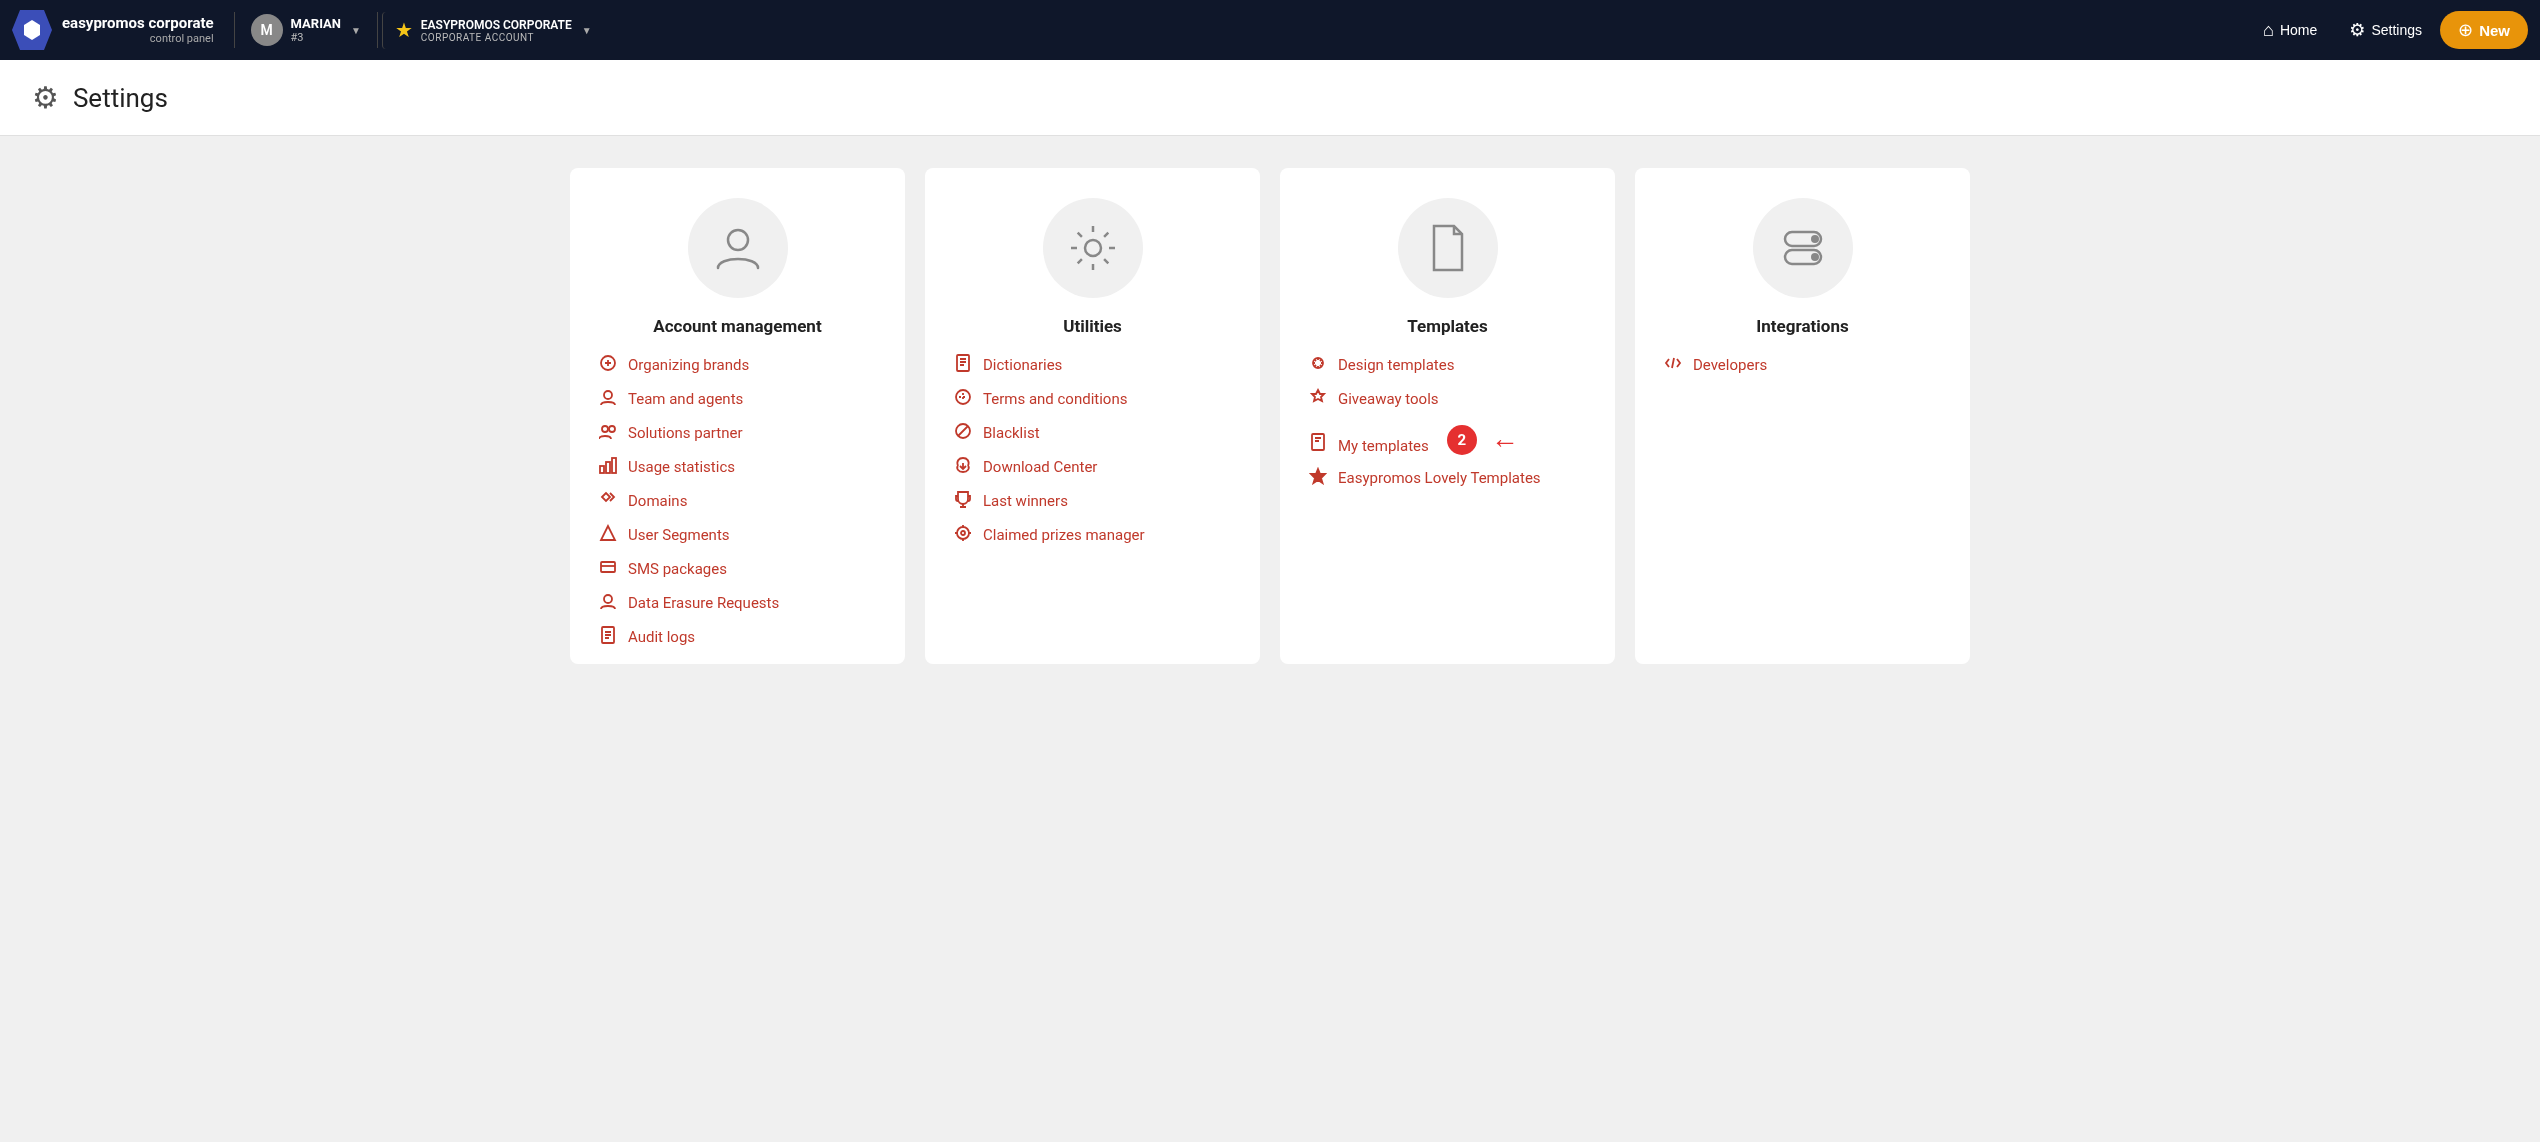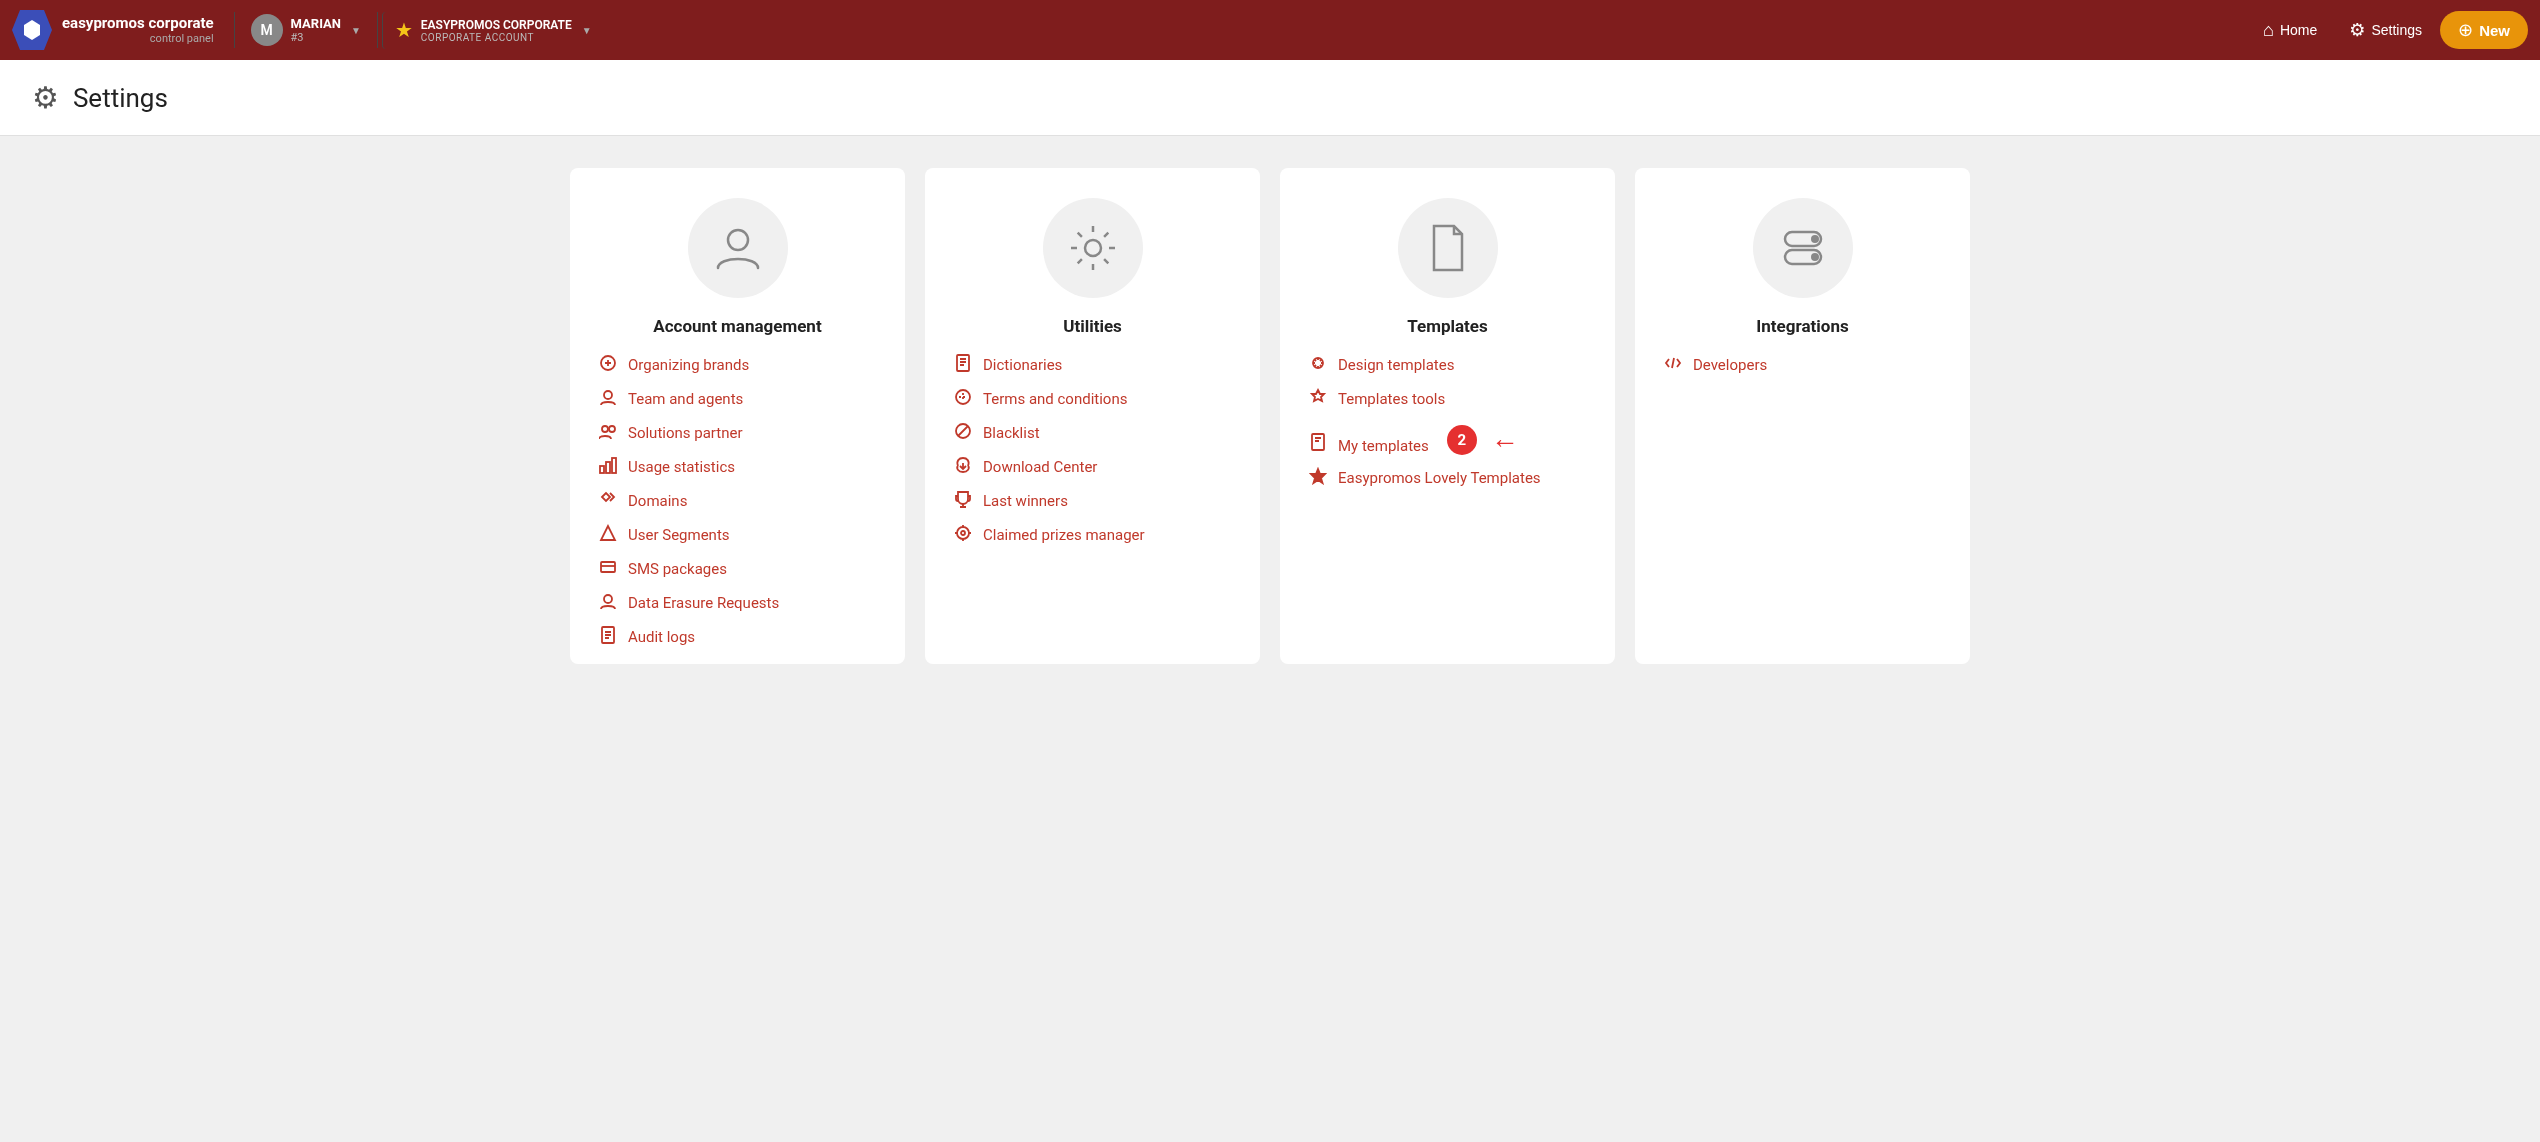--- a/index.html
+++ b/index.html
@@ -1,20 +1,20 @@
 <!DOCTYPE html>
 <html><head>
   <meta charset="utf-8">
   <style>
     * { box-sizing: border-box; margin: 0; padding: 0; }
     body { font-family: -apple-system, BlinkMacSystemFont, 'Segoe UI', Roboto, sans-serif; background: #f0f0f0; }
 
     
     .topnav {
-      background: #7f1d1d;
+      background: #0f172a;
       display: flex;
       align-items: center;
       height: 60px;
       padding: 0 12px;
       gap: 0;
     }
     .brand-area {
       display: flex;
       align-items: center;
       gap: 10px;
@@ -414,21 +414,21 @@
               </svg>
           </span>
           <span>Design templates</span>
         </a>
         <a class="card-link">
           <span class="link-icon">
             <svg width="18" height="18" viewBox="0 0 18 18" fill="none" stroke="#c0392b" stroke-width="1.8">
                 <path d="M9 2l2 4h4l-3 3 1 4-4-2-4 2 1-4-3-3h4z"></path>
               </svg>
           </span>
-          <span>Templates tools</span>
+          <span>Giveaway tools</span>
         </a>
         <a class="card-link" style="position:relative;align-items:flex-end;">
           <span class="link-icon">
             <svg width="18" height="18" viewBox="0 0 18 18" fill="none" stroke="#c0392b" stroke-width="1.8">
                 <rect x="3" y="1" width="12" height="16" rx="1"></rect>
                 <path d="M6 5h6M6 8h4"></path>
               </svg>
           </span>
           <span>My templates</span>
 

